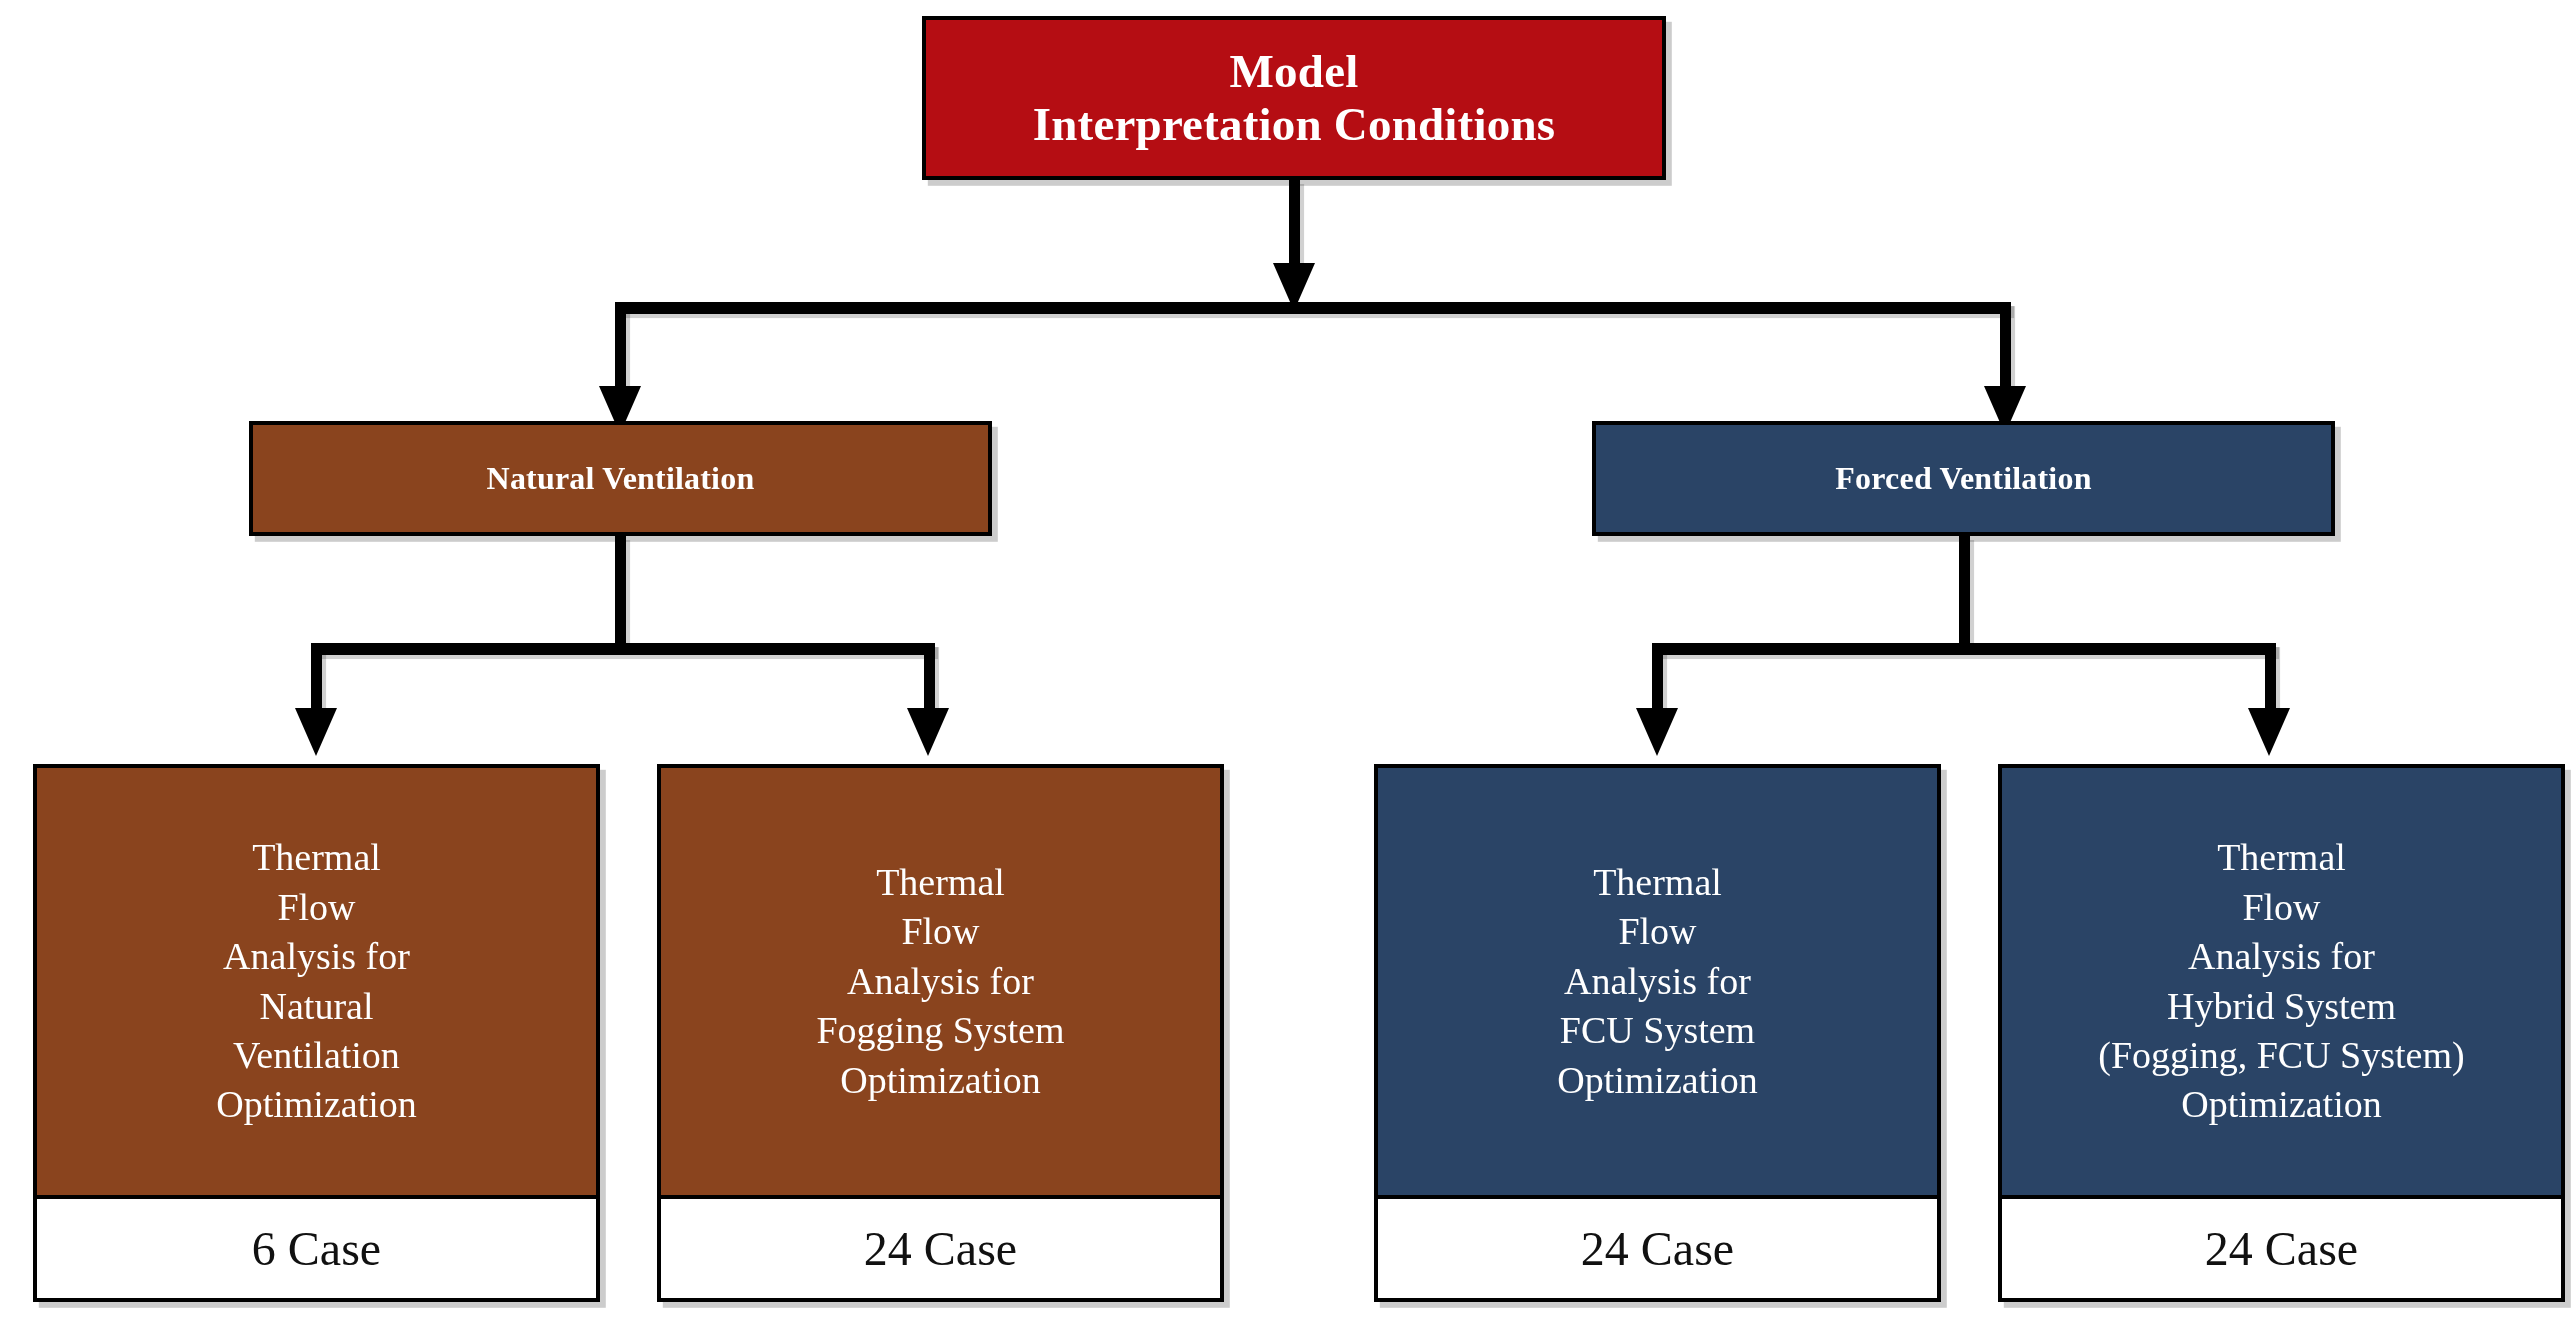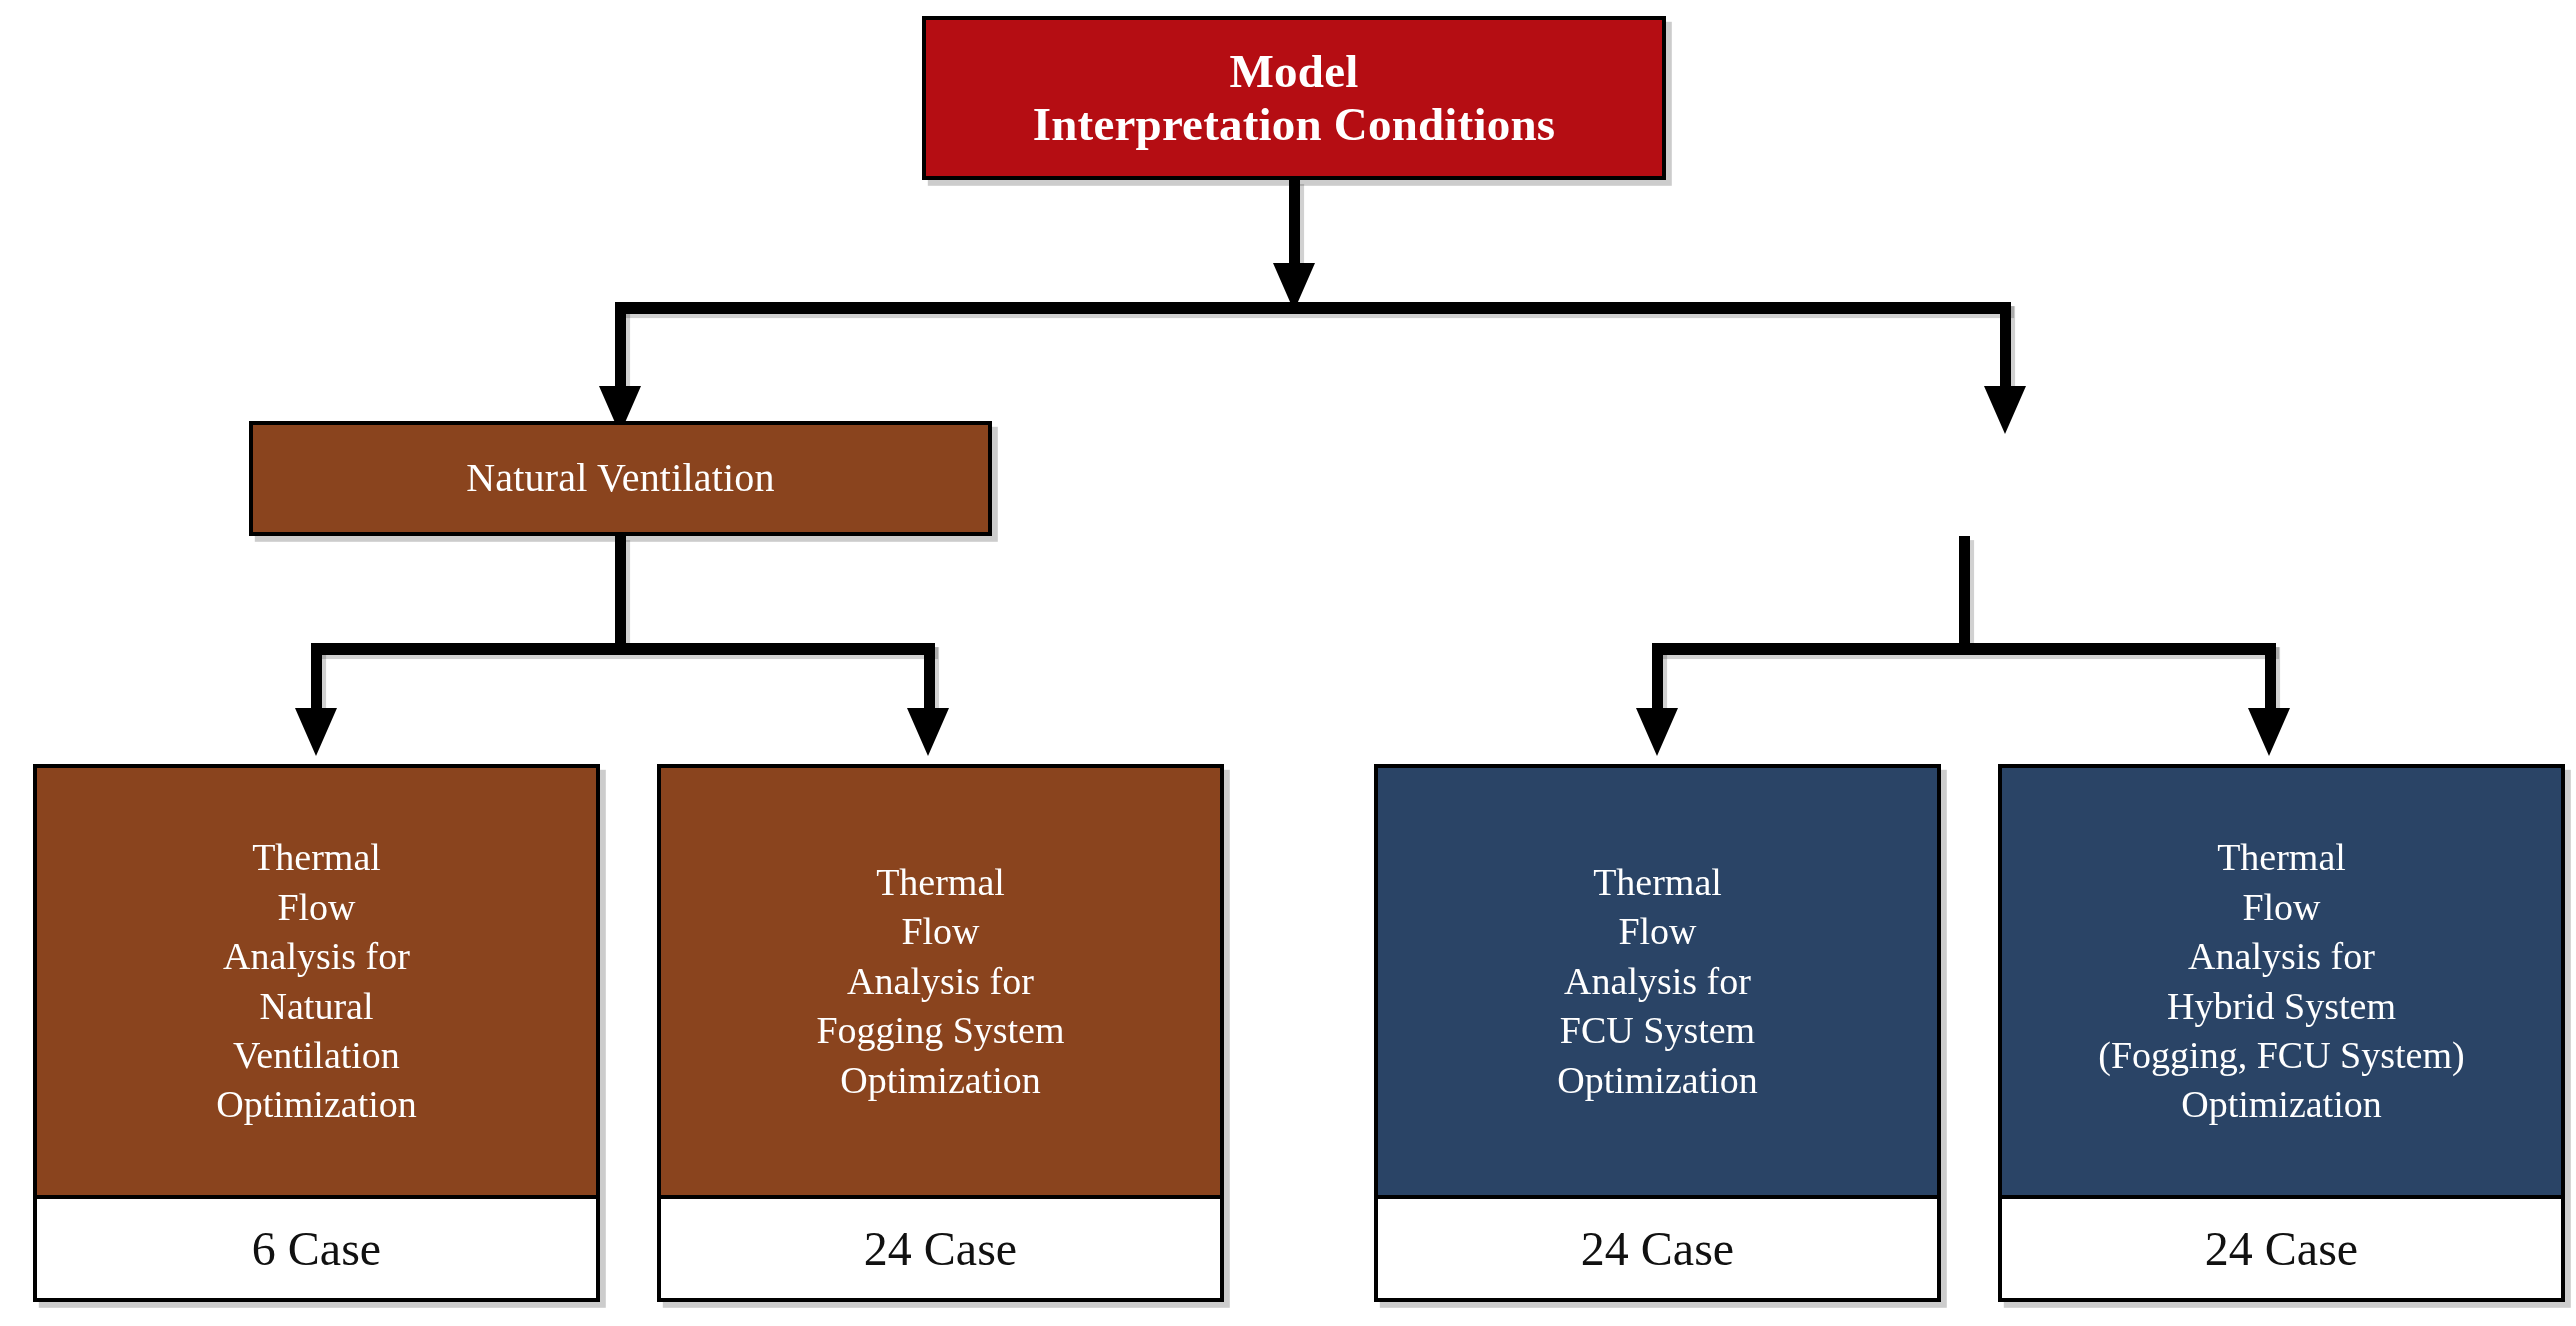--- a/index.html
+++ b/index.html
@@ -12,21 +12,21 @@
   .node .label{color:#ffffff;line-height:1.12;letter-spacing:0.2px;}
 
   
   #root{left:922px;top:15.6px;width:744px;height:164px;background:#B50D13;}
   #root .label{font-weight:bold;font-size:47px;}
 
   
   .lvl2{height:115px;}
   #nat{left:249px;top:421px;width:743px;background:#8A441E;}
   #forced{left:1592px;top:421px;width:743px;background:#2A4466;}
-  .lvl2 .label{font-weight:normal;font-size:40px;}
+  .lvl2 .label{font-weight:bold;font-size:32px;}
 
   
   .leaf{position:absolute;box-sizing:border-box;border:4.1px solid #000;
         box-shadow:5.8px 5.8px 0 rgba(0,0,0,0.20);display:flex;flex-direction:column;}
   .leaf .body{flex:1 1 auto;display:flex;align-items:center;justify-content:center;
               text-align:center;}
   .leaf .body .label{color:#fff;font-size:38px;line-height:1.30;font-weight:normal;}
   .leaf .foot{flex:0 0 99px;background:#ffffff;border-top:4.1px solid #000;
               display:flex;align-items:center;justify-content:center;}
   .leaf .foot .label{color:#111;font-size:48px;font-weight:normal;}
@@ -83,20 +83,23 @@
   <div class="arrow" id="a_root"></div>
   <div class="seg hbar" id="s_main_bar"></div>
   <div class="seg vstem" id="s_main_l"></div>
   <div class="seg vstem" id="s_main_r"></div>
   <div class="arrow" id="a_main_l"></div>
   <div class="arrow" id="a_main_r"></div>
 
   <div class="node lvl2" id="nat">
     <span class="label">Natural Ventilation</span>
   </div>
+  <div class="node lvl2" id="forced">
+    <span class="label">Forced Ventilation</span>
+  </div>
 
   <div class="seg vstem" id="s_nat_stem"></div>
   <div class="seg hbar" id="s_nat_bar"></div>
   <div class="seg vstem" id="s_nat_l"></div>
   <div class="seg vstem" id="s_nat_r"></div>
   <div class="arrow" id="a_nat_l"></div>
   <div class="arrow" id="a_nat_r"></div>
 
   <div class="seg vstem" id="s_for_stem"></div>
   <div class="seg hbar" id="s_for_bar"></div>

